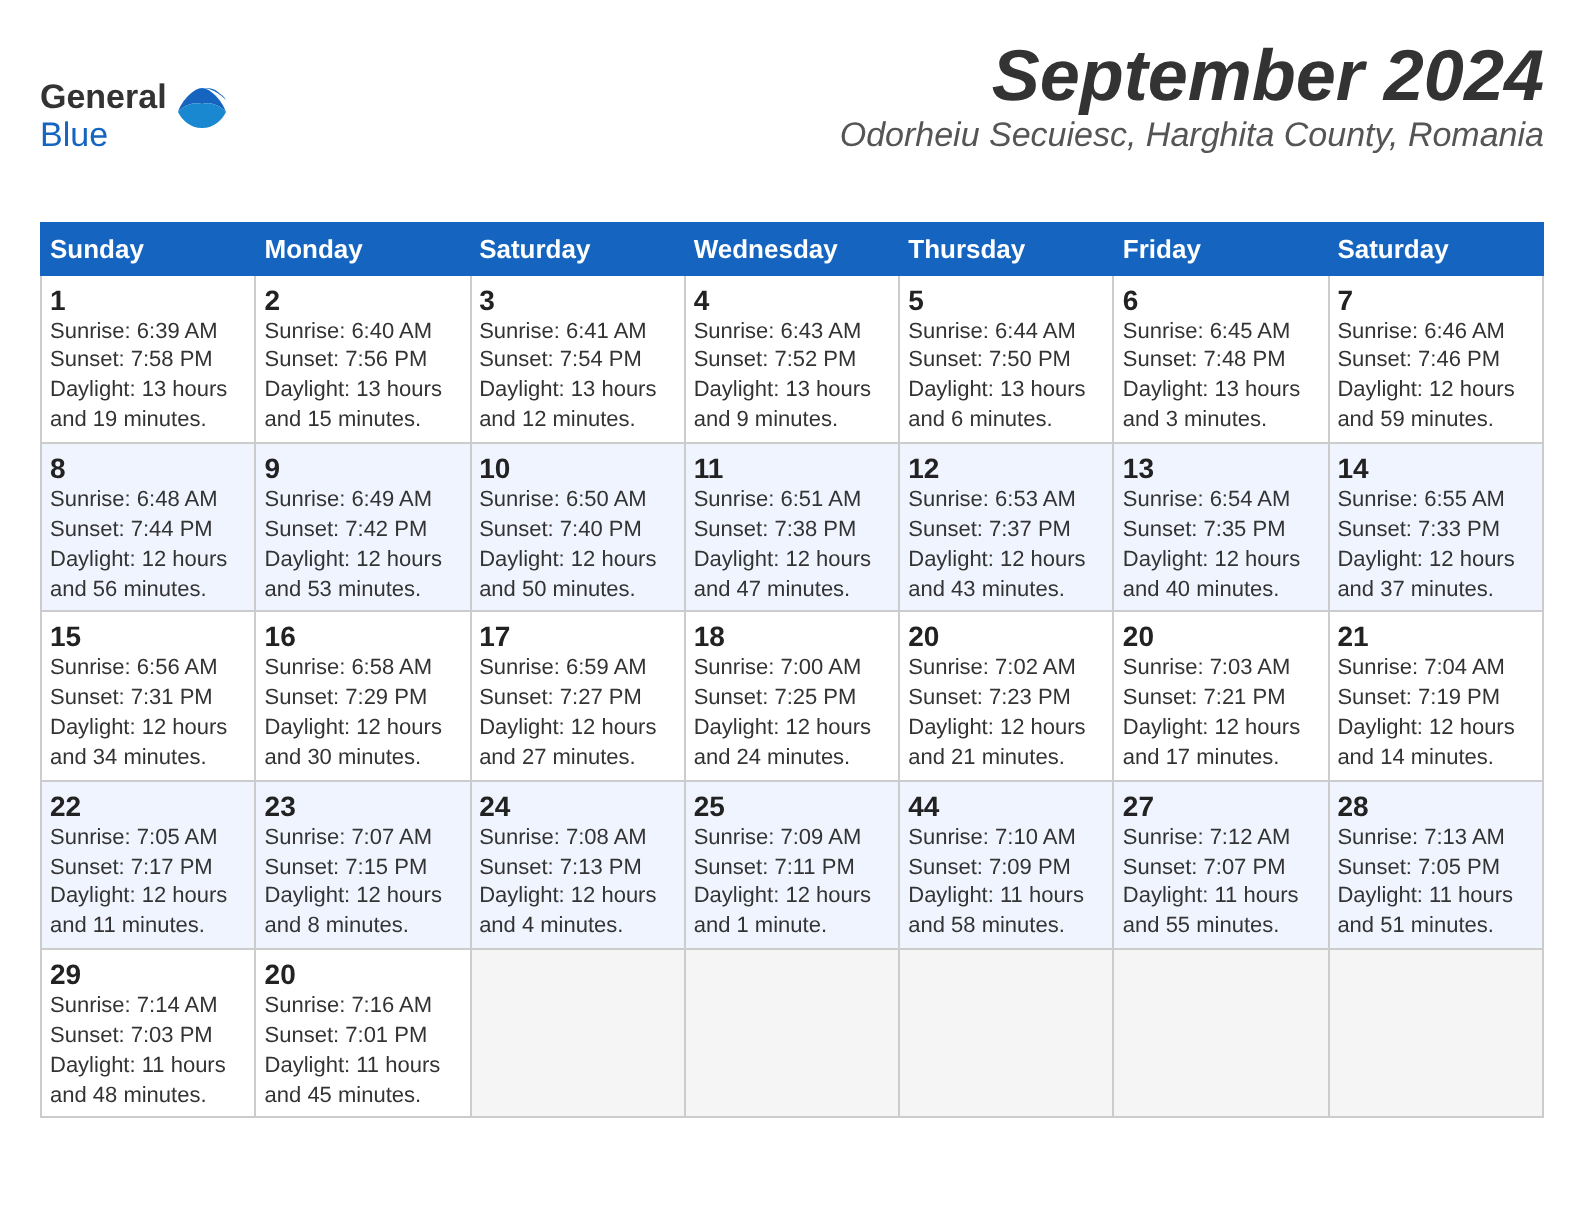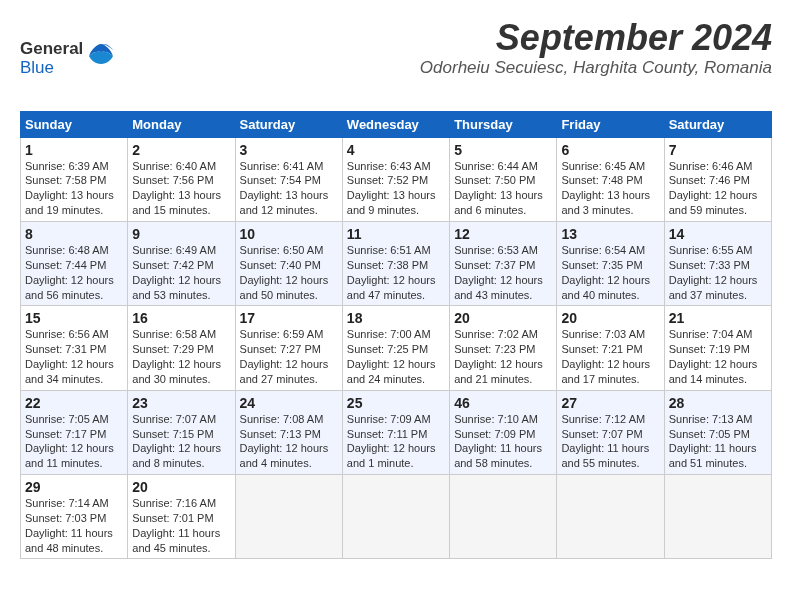--- a/index.html
+++ b/index.html
@@ -222,21 +222,21 @@
       </td>
           <td>
         <span class="day-num">24</span>
         <span class="day-info">Sunrise: 7:08 AM<br>Sunset: 7:13 PM<br>Daylight: 12 hours and 4 minutes.</span>
       </td>
           <td>
         <span class="day-num">25</span>
         <span class="day-info">Sunrise: 7:09 AM<br>Sunset: 7:11 PM<br>Daylight: 12 hours and 1 minute.</span>
       </td>
           <td>
-        <span class="day-num">46</span>
+        <span class="day-num">44</span>
         <span class="day-info">Sunrise: 7:10 AM<br>Sunset: 7:09 PM<br>Daylight: 11 hours and 58 minutes.</span>
       </td>
           <td>
         <span class="day-num">27</span>
         <span class="day-info">Sunrise: 7:12 AM<br>Sunset: 7:07 PM<br>Daylight: 11 hours and 55 minutes.</span>
       </td>
           <td>
         <span class="day-num">28</span>
         <span class="day-info">Sunrise: 7:13 AM<br>Sunset: 7:05 PM<br>Daylight: 11 hours and 51 minutes.</span>
       </td>

